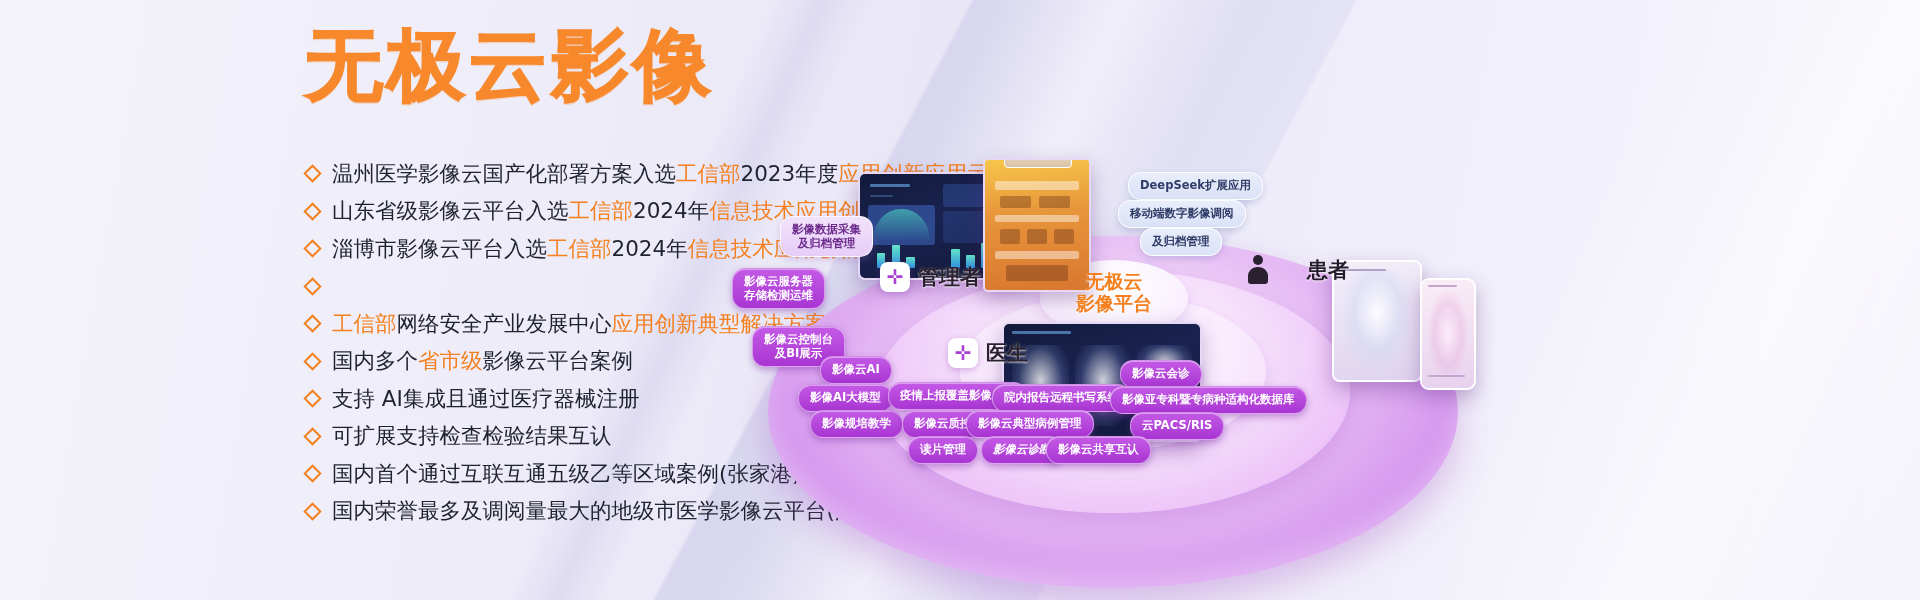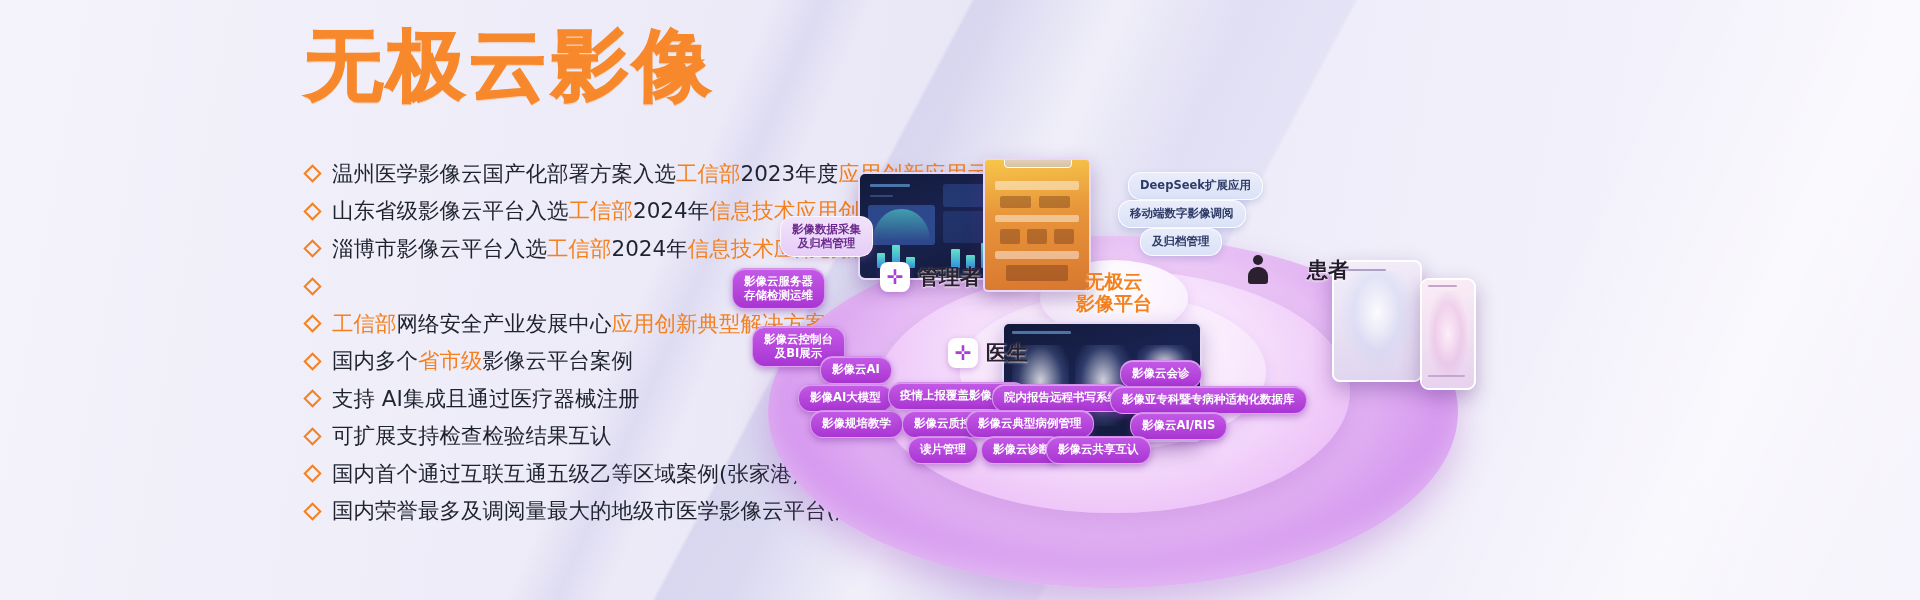--- a/index.html
+++ b/index.html
@@ -303,23 +303,23 @@
         <div class="pill" style="left: 42px; top: 216px;">影像云控制台
 及BI展示</div>
         <div class="pill" style="left: 110px; top: 246px;">影像云AI</div>
         <div class="pill" style="left: 88px; top: 274px;">影像AI大模型</div>
         <div class="pill" style="left: 100px; top: 300px;">影像规培教学</div>
         <div class="pill" style="left: 178px; top: 272px;">疫情上报覆盖影像归档</div>
         <div class="pill" style="left: 192px; top: 300px;">影像云质控</div>
         <div class="pill" style="left: 198px; top: 326px;">读片管理</div>
         <div class="pill" style="left: 282px; top: 274px;">院内报告远程书写系统</div>
         <div class="pill" style="left: 256px; top: 300px; font-family: Liberation Mono, monospace;">影像云典型病例管理</div>
-        <div class="pill" style="left: 271px; top: 326px;">影像云诊断</div>
+        <div class="pill" style="left: 271px; top: 326px; font-style: italic;">影像云诊断</div>
         <div class="pill" style="left: 410px; top: 250px; font-family: Liberation Mono, monospace;">影像云会诊</div>
         <div class="pill" style="left: 400px; top: 276px;">影像亚专科暨专病种适构化数据库</div>
-        <div class="pill" style="left: 420px; top: 302px;">影像云AI/RIS</div>
+        <div class="pill" style="left: 420px; top: 302px;">云PACS/RIS</div>
         <div class="pill" style="left: 336px; top: 326px;">影像云共享互认</div>
         <div class="pill blue" style="left: 418px; top: 62px;">DeepSeek扩展应用</div>
         <div class="pill blue" style="left: 408px; top: 90px; text-align: center;">移动端数字影像调阅</div>
         <div class="pill blue" style="left: 430px; top: 118px;">及归档管理</div>
       </div>
   </div>
 </div>
 
 </body></html>

